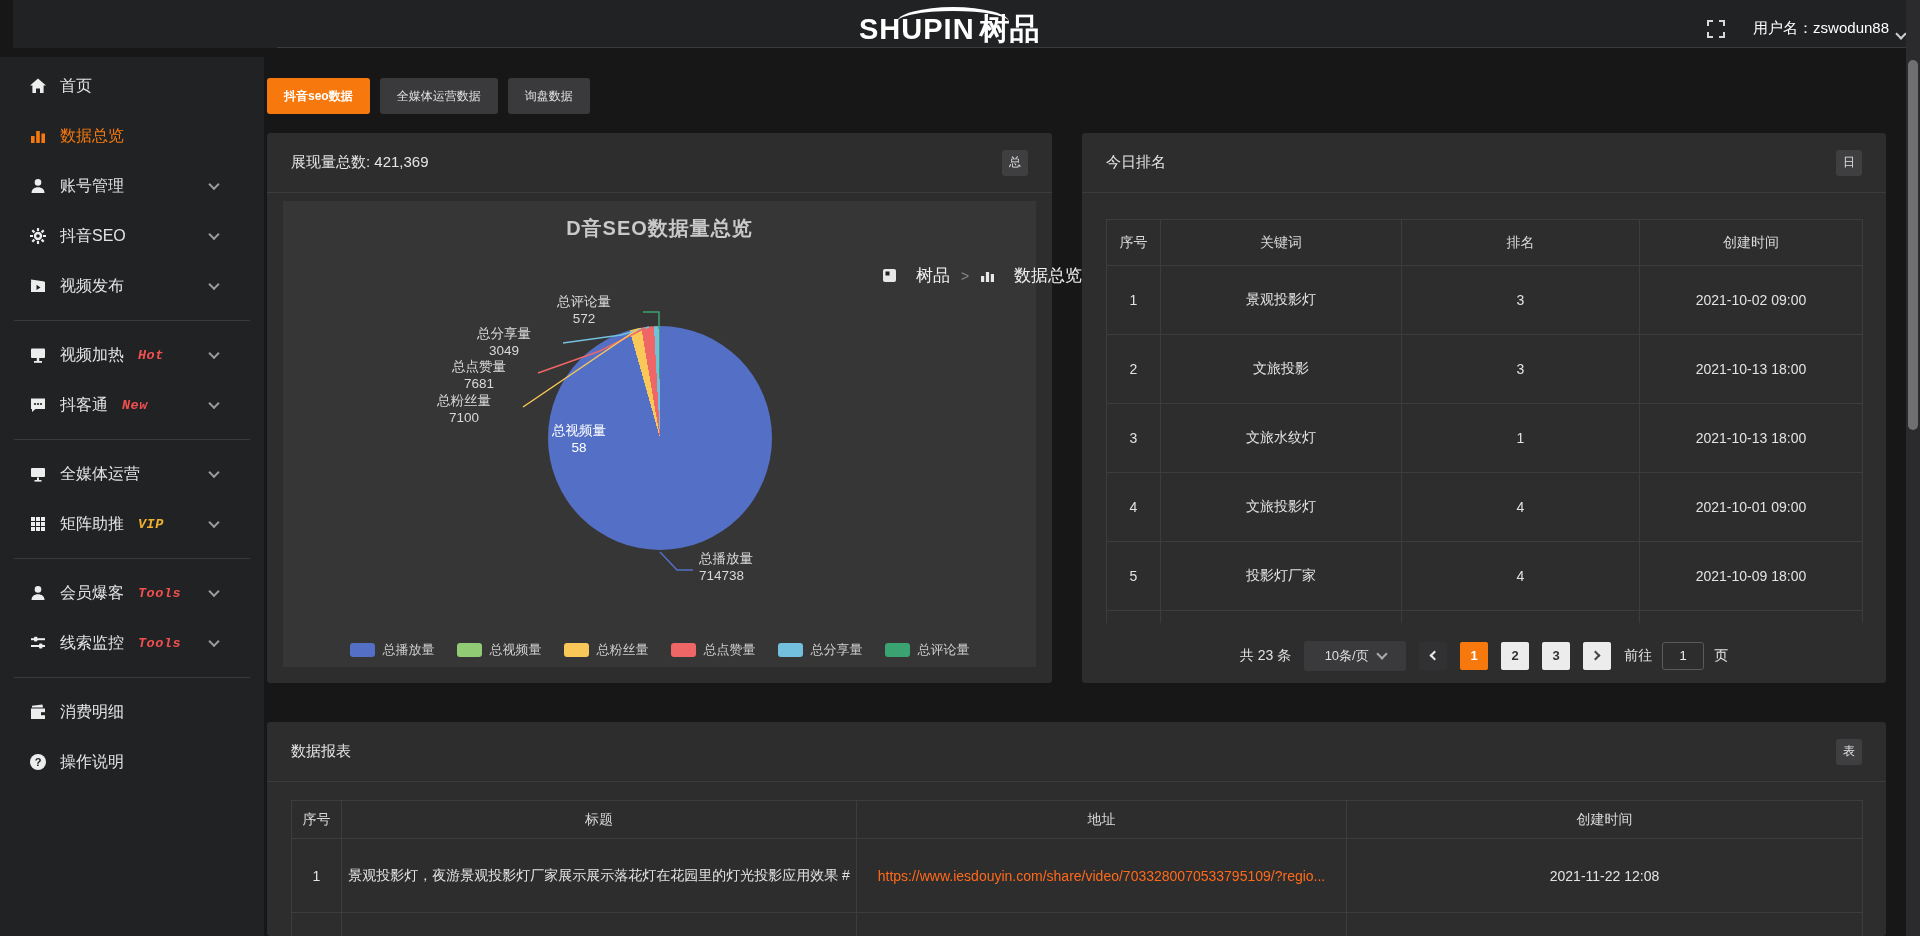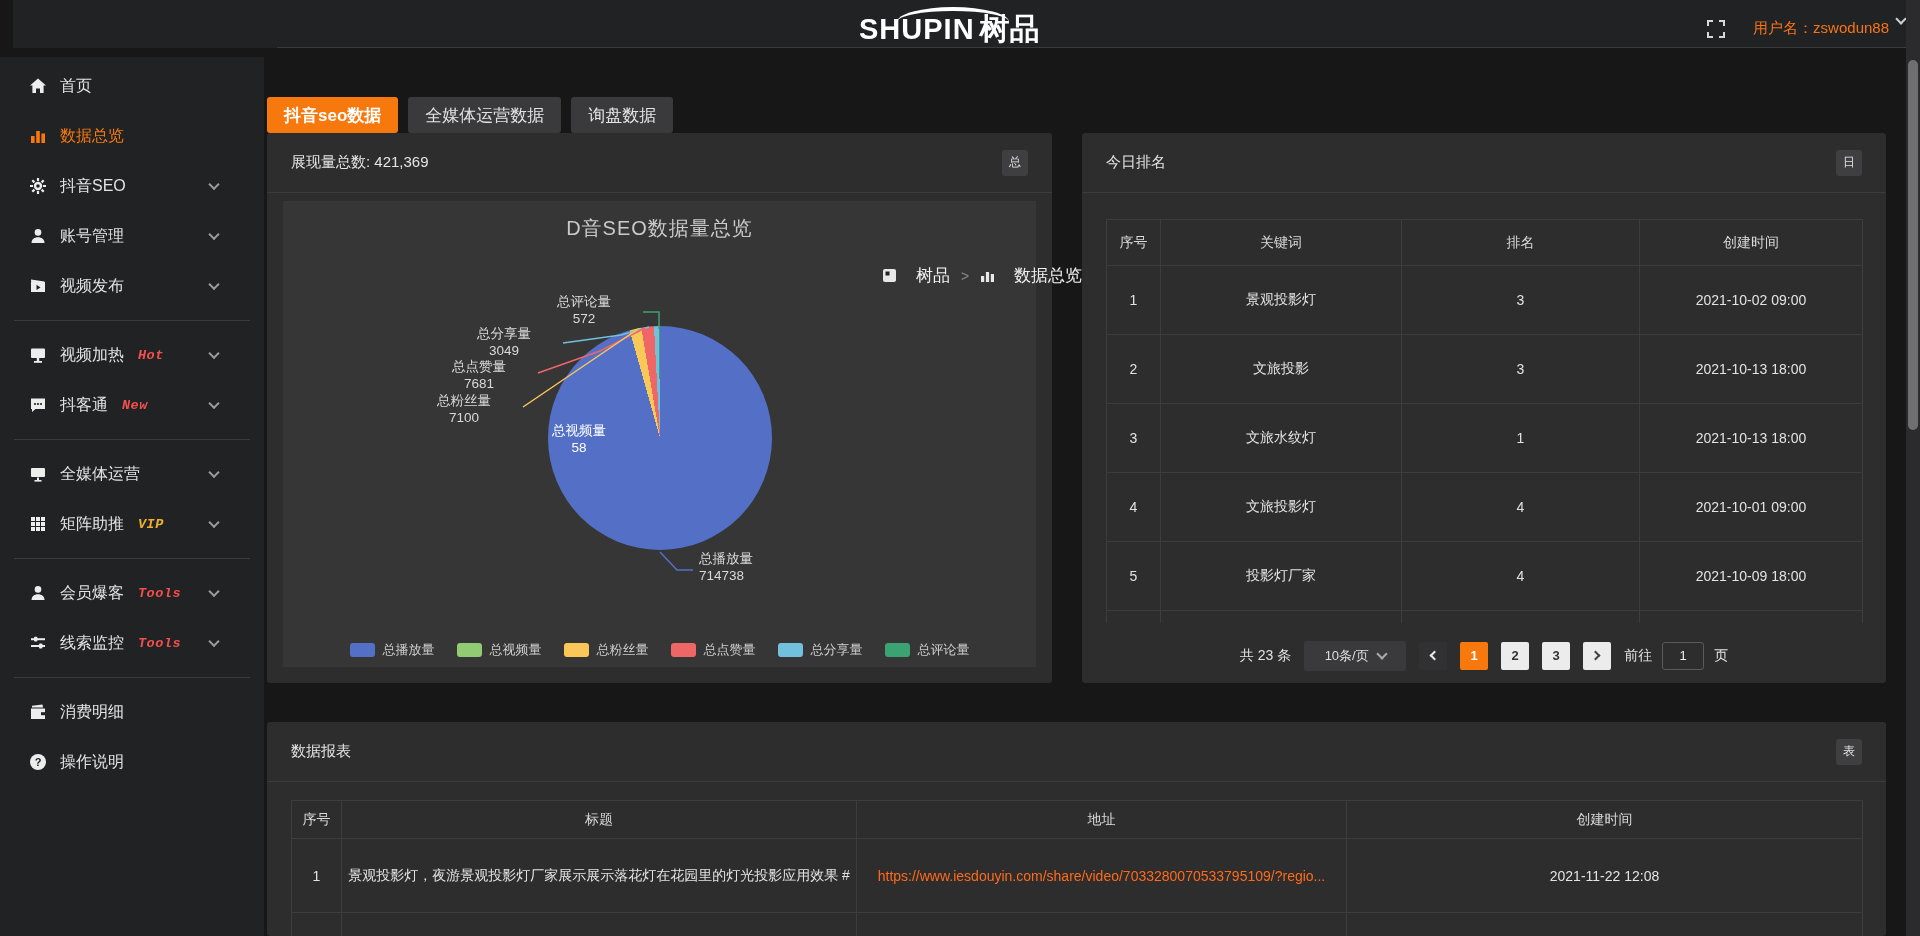--- a/index.html
+++ b/index.html
@@ -19,55 +19,55 @@
   .logo-arc { position:absolute; left:56px; top:7px; width:112px; height:15px;
     border-top:4px solid #fff; border-radius:50% 50% 0 0 / 100% 100% 0 0; }
   .logo-text { position:absolute; left:18px; top:14px; display:flex; align-items:flex-end; gap:5px; }
   .logo-en { font-size:29px; font-weight:900; color:#fff; letter-spacing:1px; line-height:1; }
   .logo-cn { font-size:30px; font-weight:800; color:#fff; line-height:1; }
   .crumbs { display:flex; align-items:center; gap:9px; margin-left:18px; font-size:17px; color:#f0f0f0; }
   .crumb { display:flex; align-items:center; gap:7px; cursor:pointer; }
   .crumb-sep { color:#8a8a8a; font-size:14px; margin:0 2px; }
   .tb-right { position:absolute; right:28px; top:0; height:57px; display:flex; align-items:center; gap:26px; }
   .fullscreen { width:20px; height:20px; display:flex; align-items:center; cursor:pointer; }
-  .userbox { display:flex; align-items:flex-start; gap:8px; font-size:15px; color:#f97316; cursor:pointer; }
+  .userbox { display:flex; align-items:flex-end; gap:8px; font-size:15px; color:#ffffff; cursor:pointer; }
   .chev-down { width:8px; height:8px; border-right:2px solid #cfcfcf; border-bottom:2px solid #cfcfcf;
     transform:rotate(45deg); margin-top:-4px; }
   
   .sidebar { position:absolute; top:57px; left:0; width:264px; height:879px;
     background:#212224; padding-top:4px; }
   .sb-item { height:50px; display:flex; align-items:center; padding-left:28px;
     position:relative; cursor:pointer; color:#e2e3e5; font-size:16px; }
   .sb-icon { width:20px; height:20px; margin-right:12px; display:flex;
     align-items:center; justify-content:center; color:#eceded; }
   .sb-item.active, .sb-item.active .sb-icon { color:#f7790d; }
   .sb-badge { font-style:italic; font-weight:bold; font-size:13.5px; margin-left:14px; color:#f24f4f; letter-spacing:.5px;font-family:Liberation Mono, monospace; }
   .sb-badge.gold { color:#f0b02e; }
   .sb-chevron { position:absolute; right:46px; top:50%; width:8px; height:8px;
     border-right:2px solid #9c9c9e; border-bottom:2px solid #9c9c9e;
     transform:translateY(-70%) rotate(45deg); }
   .sb-divider { height:1px; background:#3a3a3c; margin:9px 14px; }
   
   .main { position:absolute; left:264px; top:57px; width:1656px; height:879px; }
   .tabs { position:absolute; left:3px; top:21px; display:flex; gap:10px; }
   .tab { height:36px; padding:0 17px; border:none; border-radius:3px; cursor:pointer;
-    background:#3a3a3c; color:#e3e3e3; font-size:17px; font-family:inherit;margin-top:19px; }
+    background:#3a3a3c; color:#e3e3e3; font-size:12px; font-family:inherit; }
   .tab.active { background:#f7790d; color:#fff; font-weight:bold; }
   .panel { position:absolute; background:#2d2d2d; border-radius:3px; }
   .panel-head { height:60px; display:flex; align-items:center; justify-content:space-between;
     padding:0 24px; border-bottom:1px solid #3c3c3e; font-size:15px; color:#e5e5e5; }
   .panel-badge { width:26px; height:26px; background:#3f3f41; border-radius:3px;
     display:flex; align-items:center; justify-content:center; font-size:12px; color:#e0e0e0; cursor:pointer; }
   #panel-overview { left:3px; top:76px; width:785px; height:550px; }
   #panel-ranking  { left:818px; top:76px; width:804px; height:550px; }
   #panel-report   { left:3px; top:665px; width:1619px; height:214px; overflow:hidden; }
   
   .chart-area { position:absolute; left:16px; top:68px; width:753px; height:466px; background:#363636; }
   .chart-title { position:absolute; top:14px; left:0; right:0; text-align:center;
-    font-size:20px; font-weight:normal; color:#c9c9c9; letter-spacing:1px; }
+    font-size:20px; font-weight:bold; color:#c9c9c9; letter-spacing:1px; }
   .pie { position:absolute; left:265px; top:125px; width:224px; height:224px; border-radius:50%; }
   .lines-svg { position:absolute; left:0; top:0; pointer-events:none; }
   .plabel { position:absolute; width:112px; font-size:13.5px; color:#d9d9d9;
     text-align:center; line-height:17px; }
   .plabel.inside { color:#fff; }
   .plabel.left-align { text-align:left; width:130px; }
   .legend { position:absolute; left:0; right:0; bottom:8px; display:flex;
     justify-content:center; align-items:center; gap:22px; }
   .leg { display:flex; align-items:center; gap:8px; font-size:13px; color:#cfcfcf; cursor:pointer; }
   .leg i { width:25px; height:14px; border-radius:3px; display:block; }
@@ -172,38 +172,38 @@
       <svg width="18" height="18" viewBox="0 0 18 18" fill="currentColor">
           <rect x="2" y="9" width="3.6" height="7"></rect>
           <rect x="7.2" y="4" width="3.6" height="12"></rect>
           <rect x="12.4" y="6.5" width="3.6" height="9.5"></rect>
         </svg>
     </span>
     <span>数据总览</span>
   </div>
   <div class="sb-item">
     <span class="sb-icon">
+      <svg width="18" height="18" viewBox="0 0 18 18" fill="currentColor">
+          <circle cx="9" cy="5.4" r="3.3"></circle>
+          <path d="M2.5 16c0-3.6 2.9-5.7 6.5-5.7s6.5 2.1 6.5 5.7z"></path>
+        </svg>
+    </span>
+    <span>账号管理</span>
+    <span class="sb-chevron"></span>
+  </div>
+  <div class="sb-item">
+    <span class="sb-icon">
       <svg width="18" height="18" viewBox="0 0 18 18" fill="none" stroke="currentColor">
           <circle cx="9" cy="9" r="3" stroke-width="2.4"></circle>
           <g stroke-width="2.2">
             <path d="M9 1v3M9 14v3M1 9h3M14 9h3M3.3 3.3l2.1 2.1M12.6 12.6l2.1 2.1M14.7 3.3l-2.1 2.1M5.4 12.6l-2.1 2.1"></path>
           </g>
         </svg>
     </span>
     <span>抖音SEO</span>
-    <span class="sb-chevron"></span>
-  </div>
-  <div class="sb-item">
-    <span class="sb-icon">
-      <svg width="18" height="18" viewBox="0 0 18 18" fill="currentColor">
-          <circle cx="9" cy="5.4" r="3.3"></circle>
-          <path d="M2.5 16c0-3.6 2.9-5.7 6.5-5.7s6.5 2.1 6.5 5.7z"></path>
-        </svg>
-    </span>
-    <span>账号管理</span>
     <span class="sb-chevron"></span>
   </div>
   <div class="sb-item">
     <span class="sb-icon">
       <svg width="18" height="18" viewBox="0 0 18 18">
           <path fill="currentColor" d="M2 5h14v10H2z"></path>
           <path fill="currentColor" d="M2 2.5 15.5 4.5 15 6.5 2 4.8z"></path>
           <path fill="#212224" d="M7.5 7.8l4 2.6-4 2.6z"></path>
         </svg>
     </span>

